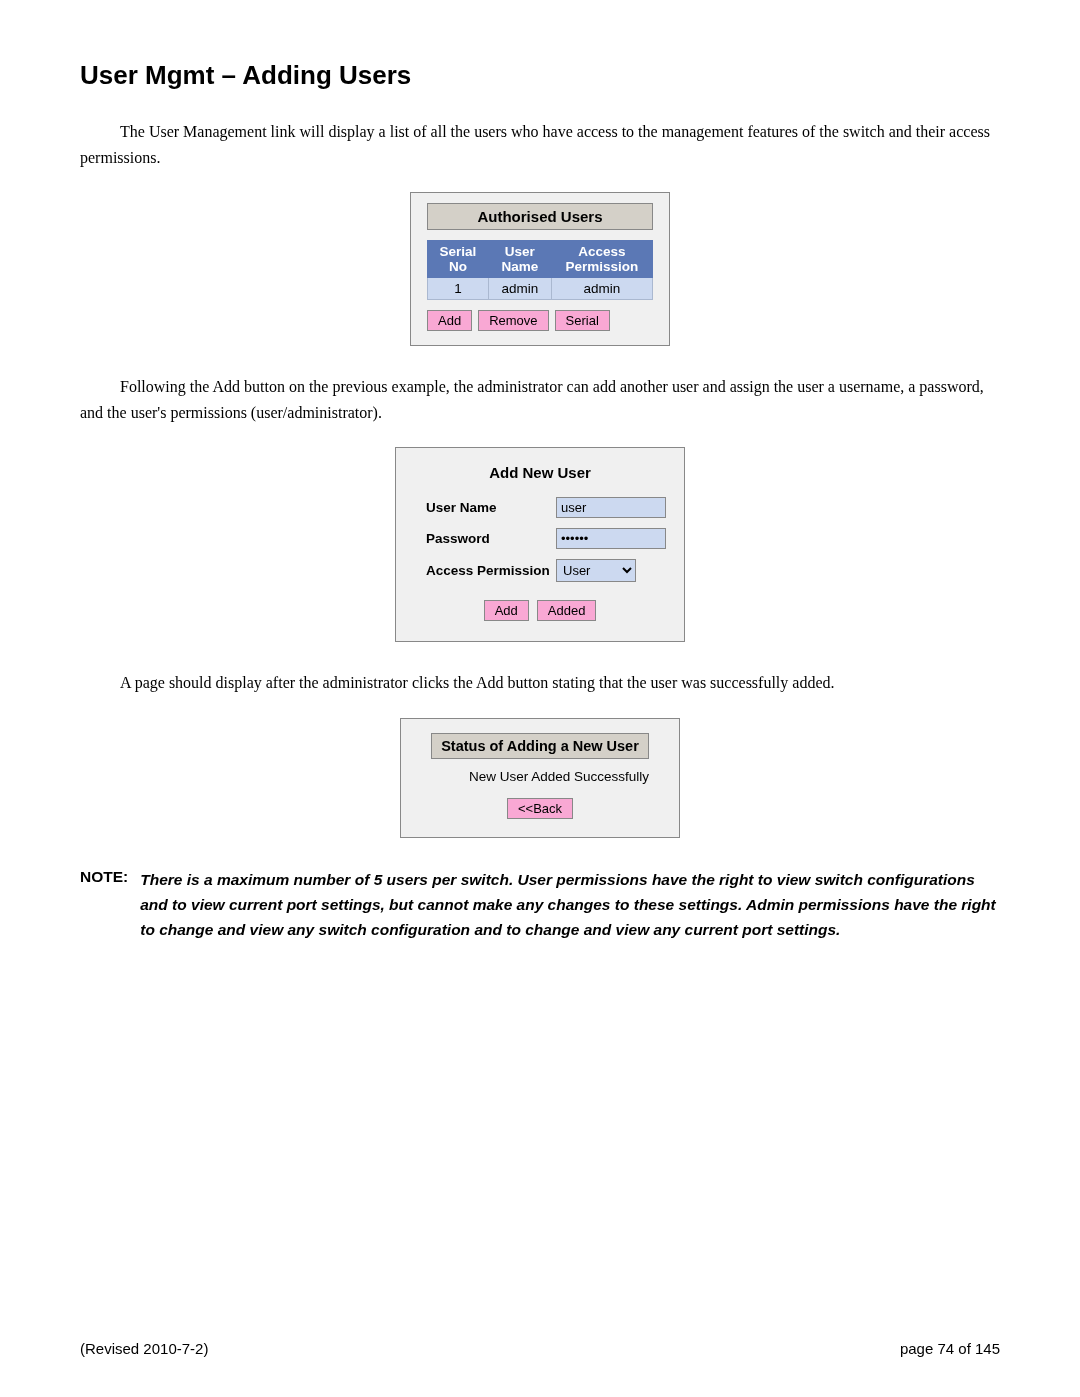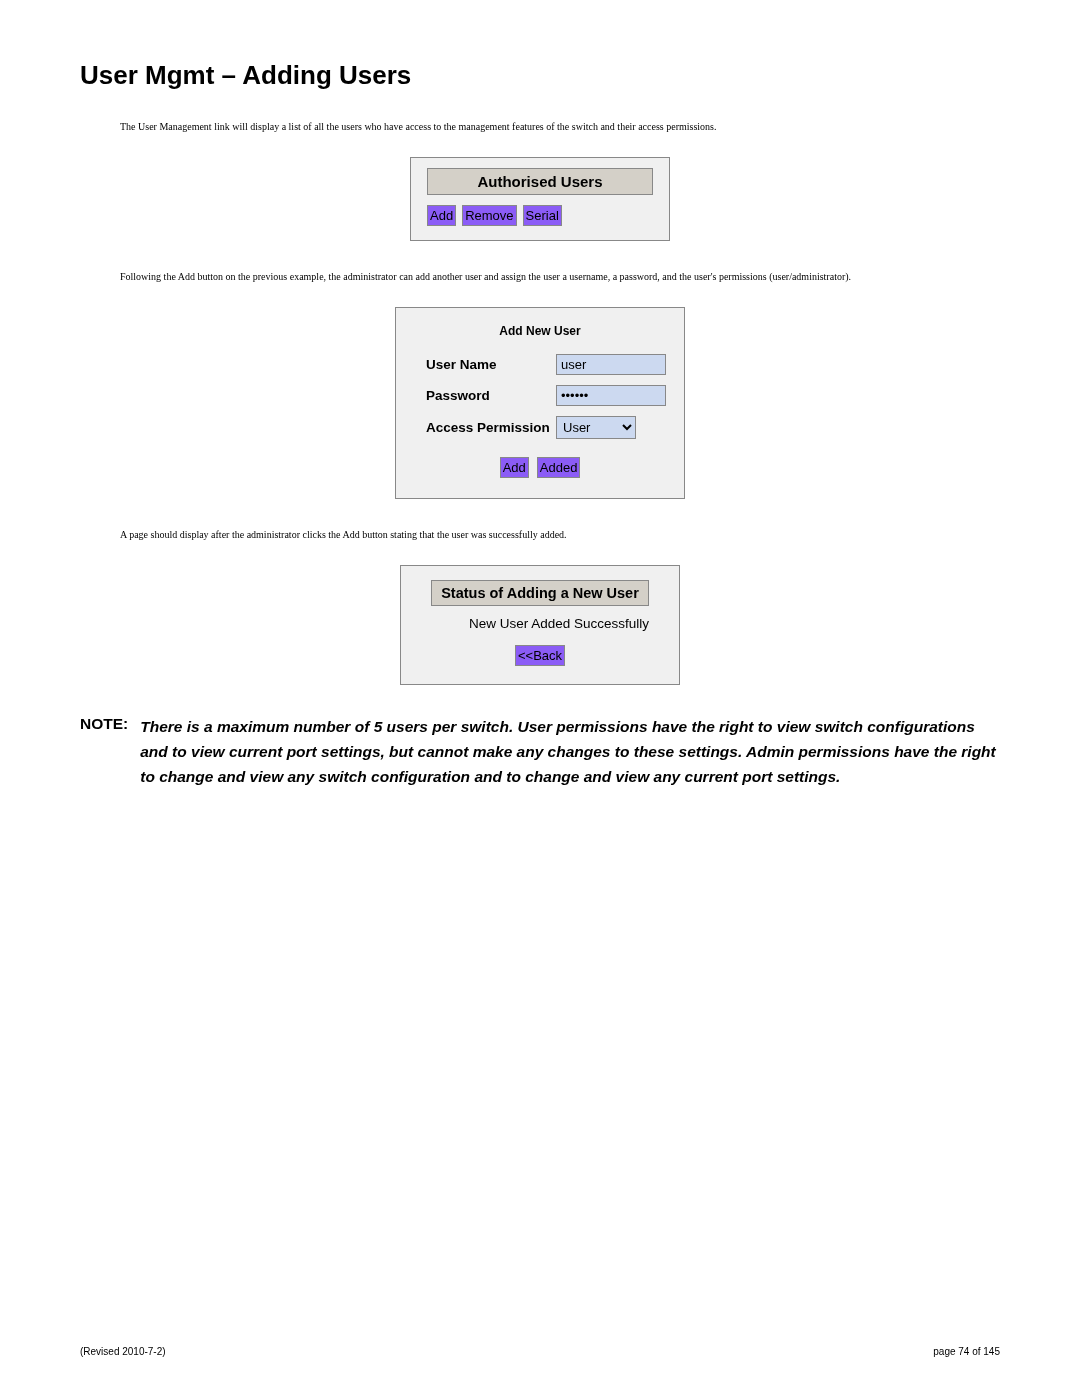--- a/index.html
+++ b/index.html
@@ -15,21 +15,21 @@
     }
 
     h1.page-title {
       font-size: 26px;
       font-weight: bold;
       font-family: Arial, sans-serif;
       margin-bottom: 28px;
     }
 
     p.body-text {
-      font-size: 10px;
+      font-size: 16px;
       line-height: 1.6;
       margin-bottom: 22px;
       text-indent: 40px;
     }
 
     
     .ui-panel-wrapper {
       display: flex;
       justify-content: center;
       margin-bottom: 28px;
@@ -83,37 +83,37 @@
     .btn-row {
       display: flex;
       gap: 6px;
       margin-top: 10px;
       align-items: center;
     }
 
     .ui-button {
       font-size: 13px;
       font-family: Arial, sans-serif;
-      padding: 2px 2px;
-      border: 1px solid #888;
-      background: #8b5cf6;
+      padding: 2px 10px;
+      border: 1px solid #888;
+      background: #f9a8d4;
       cursor: pointer;
     }
 
     
     .add-user-panel {
       border: 1px solid #888;
       background: #f0f0f0;
       padding: 16px 30px 20px 30px;
       min-width: 290px;
       width: 290px;
     }
 
     .add-user-panel .ui-panel-title {
-      font-size: 12px;
+      font-size: 15px;
       font-weight: bold;
       font-family: Arial, sans-serif;
       text-align: center;
       margin-bottom: 16px;
       background: transparent;
       border: none;
       padding: 0;
     }
 
     .form-row {
@@ -211,35 +211,51 @@
     }
 
     
     .footer {
       position: absolute;
       bottom: 40px;
       left: 80px;
       right: 80px;
       display: flex;
       justify-content: space-between;
-      font-size: 10px;
+      font-size: 15px;
       font-family: Arial, sans-serif;
       color: #000;
     }
   </style>
 </head>
 <body>
 
 <h1 class="page-title">User Mgmt – Adding Users</h1>
 
 <p class="body-text">The User Management link will display a list of all the users who have access to the management features of the switch and their access permissions.</p>
 
 <div class="ui-panel-wrapper">
   <div class="ui-panel" style="width:238px;">
     <div class="ui-panel-title">Authorised Users</div>
+    <table class="auth-table">
+      <thead>
+        <tr>
+          <th>Serial No</th>
+          <th>User Name</th>
+          <th>Access Permission</th>
+        </tr>
+      </thead>
+      <tbody>
+        <tr>
+          <td>1</td>
+          <td>admin</td>
+          <td>admin</td>
+        </tr>
+      </tbody>
+    </table>
     <div class="btn-row">
       <button class="ui-button">Add</button>
       <button class="ui-button">Remove</button>
       <button class="ui-button">Serial</button>
     </div>
   </div>
 </div>
 
 <p class="body-text">Following the Add button on the previous example, the administrator can add another user and assign the user a username, a password, and the user's permissions (user/administrator).</p>
 

